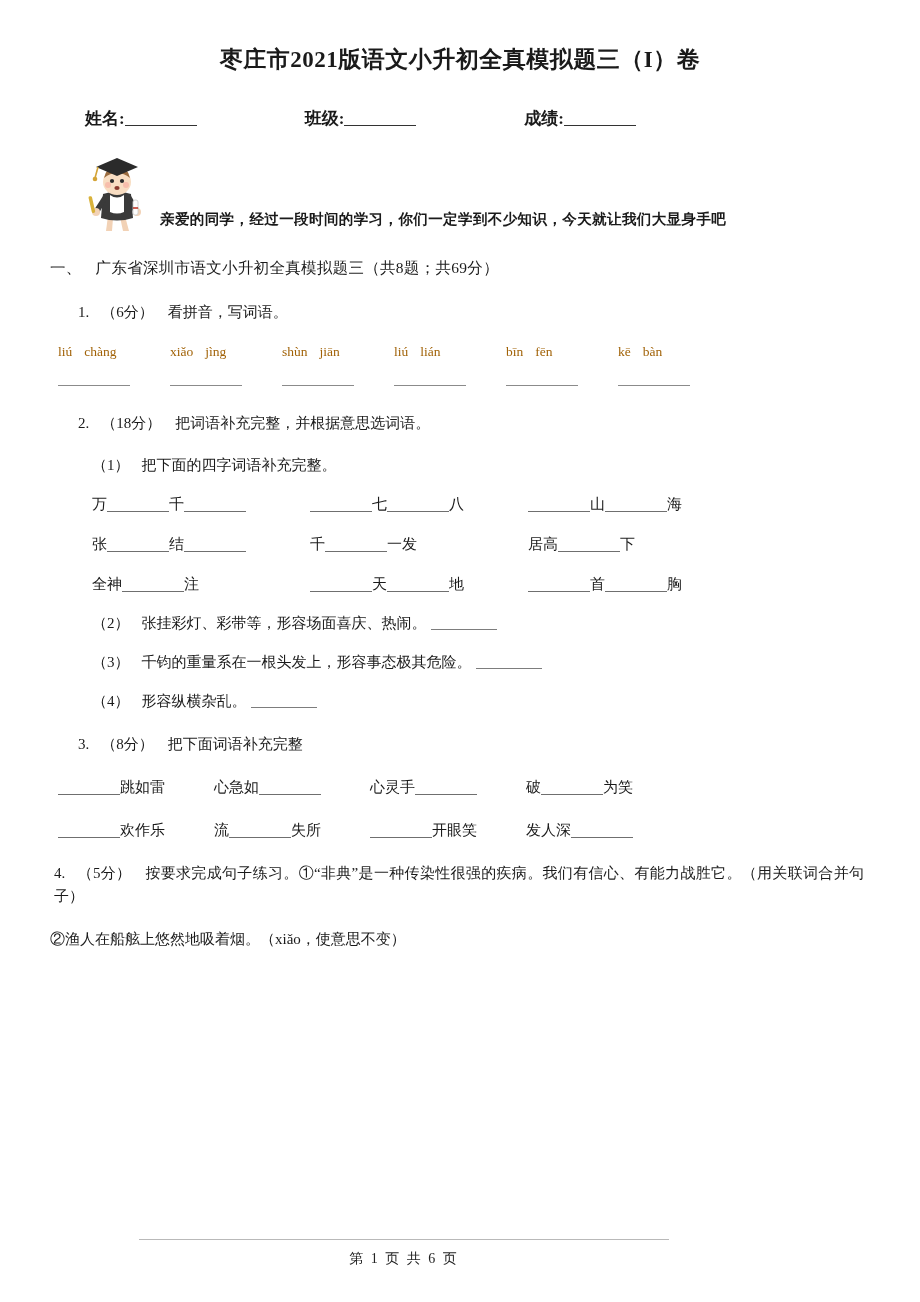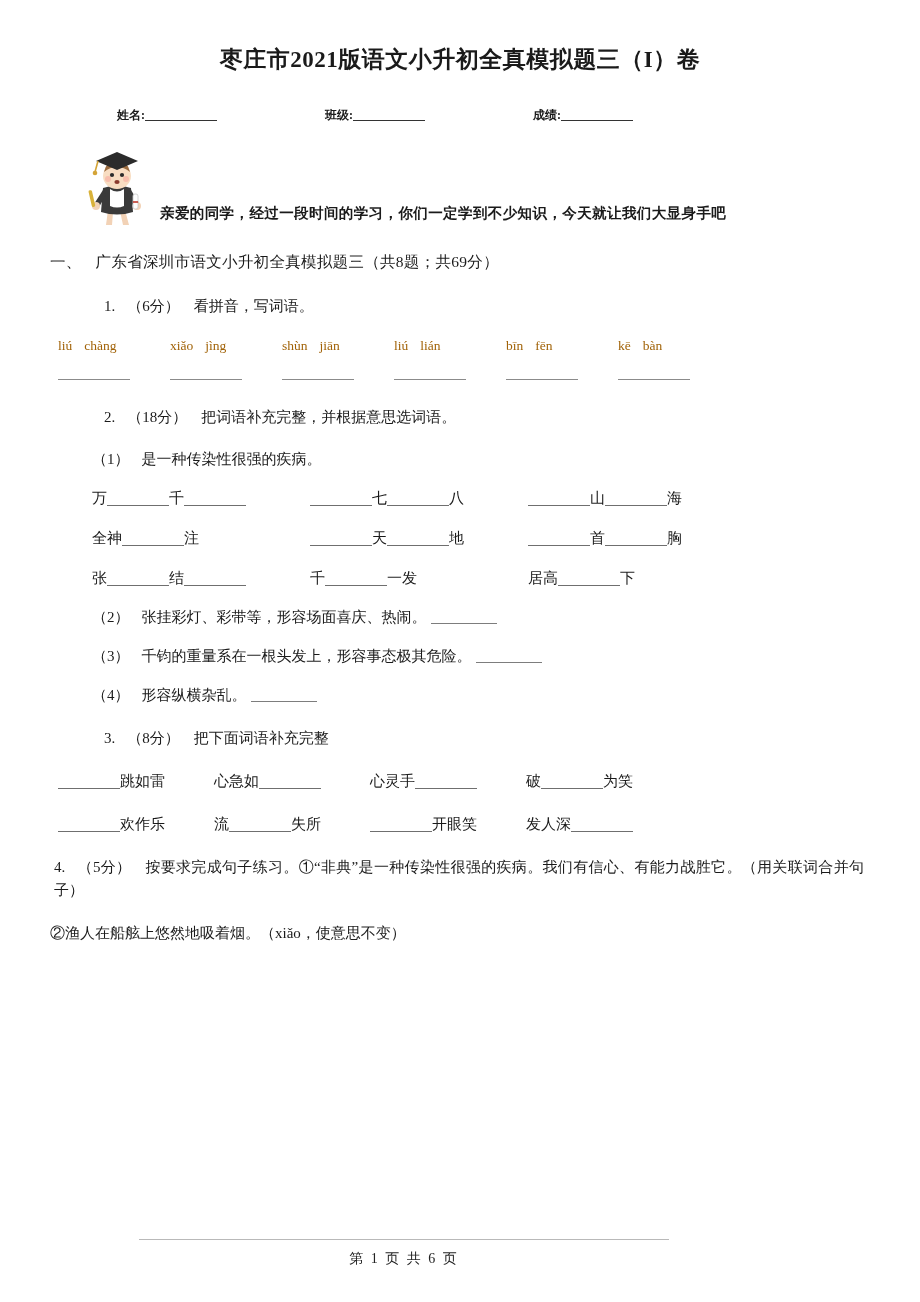--- a/index.html
+++ b/index.html
@@ -30,22 +30,22 @@
     font-weight: 700;
     letter-spacing: 0.5px;
     margin-top: 44px;
     font-family: "Liberation Serif", "DejaVu Serif", serif;
   }
 
   
   .info-row {
     display: flex;
     margin-top: 32px;
-    padding-left: 117px;
-    font-size: 12px;
+    padding-left: 85px;
+    font-size: 17px;
     font-weight: 700;
   }
   .info-item { white-space: nowrap; }
   .info-item + .info-item { margin-left: 108px; }
   .info-item .fill {
     display: inline-block;
     width: 72px;
     border-bottom: 1.3px solid #333;
     vertical-align: -2px;
   }
@@ -80,21 +80,21 @@
     margin-top: 20px;
     padding-left: 50px;
     font-size: 15.5px;
     letter-spacing: 0.3px;
   }
   .section-heading .idx { margin-right: 14px; }
 
   
   .q {
     margin-top: 22px;
-    padding-left: 104px;
+    padding-left: 78px;
     font-size: 15px;
     line-height: 1.55;
   }
   .q .num { margin-right: 12px; }
   .q .score { margin-right: 14px; }
   .q-wide {
     padding-left: 54px;
     padding-right: 56px;
     text-align: justify;
   }
@@ -282,38 +282,38 @@
     <span class="blank-cell"><span class="line"></span></span>
     <span class="blank-cell"><span class="line"></span></span>
     <span class="blank-cell"><span class="line"></span></span>
   </div>
 
   <div class="q">
     <span class="num">2.</span><span class="score">（18分）</span><span>把词语补充完整，并根据意思选词语。</span>
   </div>
 
   <div class="subq">
-    <span class="sn">（1）</span><span>是一种传染性很强的疾病。</span>
+    <span class="sn">（1）</span><span>把下面的四字词语补充完整。</span>
   </div>
 
   <div class="idiom-grid">
     <div class="grow">
       <span class="idiom-cell"><span>万</span><span class="ul"></span><span>千</span><span class="ul"></span></span>
       <span class="idiom-cell"><span class="ul"></span><span>七</span><span class="ul"></span><span>八</span></span>
       <span class="idiom-cell"><span class="ul"></span><span>山</span><span class="ul"></span><span>海</span></span>
     </div>
     <div class="grow">
+      <span class="idiom-cell"><span>张</span><span class="ul"></span><span>结</span><span class="ul"></span></span>
+      <span class="idiom-cell"><span>千</span><span class="ul"></span><span>一发</span></span>
+      <span class="idiom-cell"><span>居高</span><span class="ul"></span><span>下</span></span>
+    </div>
+    <div class="grow">
       <span class="idiom-cell"><span>全神</span><span class="ul"></span><span>注</span></span>
       <span class="idiom-cell"><span class="ul"></span><span>天</span><span class="ul"></span><span>地</span></span>
       <span class="idiom-cell"><span class="ul"></span><span>首</span><span class="ul"></span><span>胸</span></span>
-    </div>
-    <div class="grow">
-      <span class="idiom-cell"><span>张</span><span class="ul"></span><span>结</span><span class="ul"></span></span>
-      <span class="idiom-cell"><span>千</span><span class="ul"></span><span>一发</span></span>
-      <span class="idiom-cell"><span>居高</span><span class="ul"></span><span>下</span></span>
     </div>
   </div>
 
   <div class="subq">
     <span class="sn">（2）</span><span>张挂彩灯、彩带等，形容场面喜庆、热闹。</span><span class="ul-s"></span>
   </div>
 
   <div class="subq">
     <span class="sn">（3）</span><span>千钧的重量系在一根头发上，形容事态极其危险。</span><span class="ul-s"></span>
   </div>

